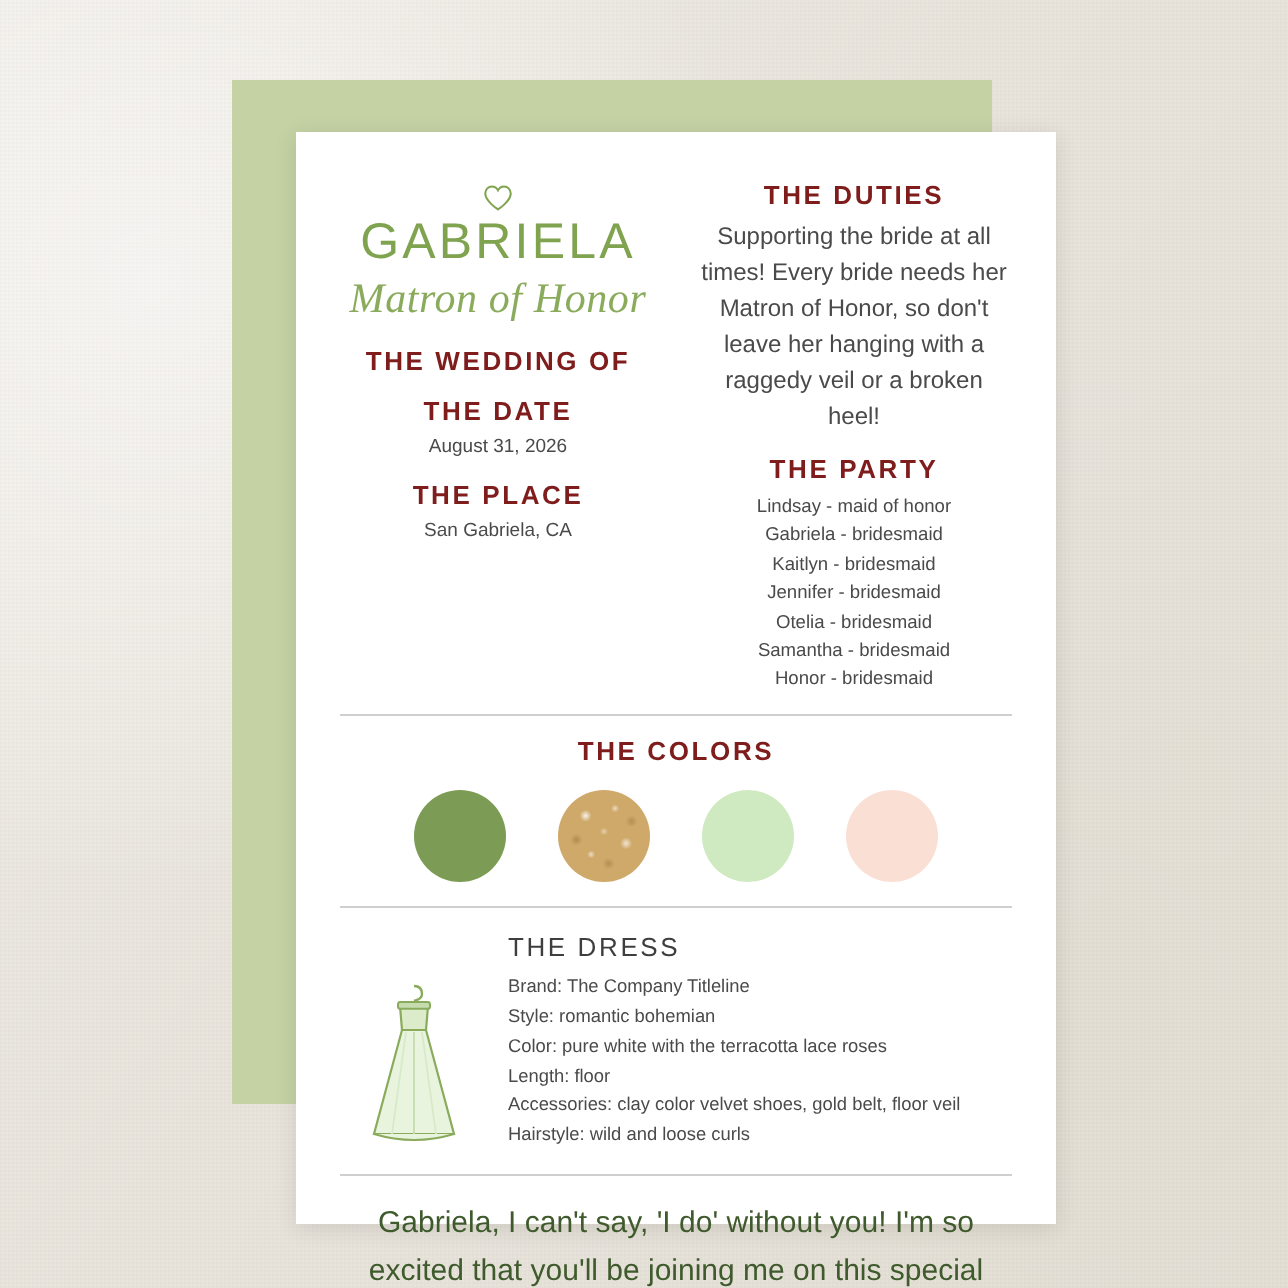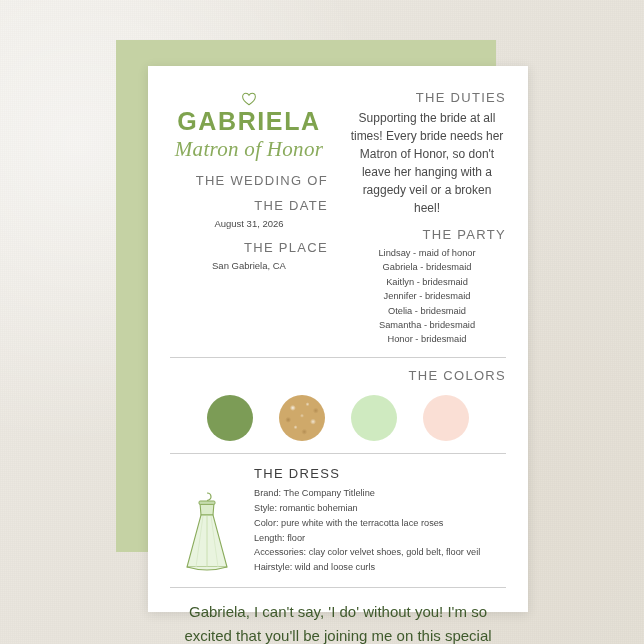--- a/index.html
+++ b/index.html
@@ -79,41 +79,40 @@
     margin: 4px auto 2px auto;
     width: 16px;
     height: 14px;
   }
 
   .name {
     font-family: "Liberation Sans", sans-serif;
     font-size: 25px;
     letter-spacing: 1.6px;
     color: #7fa34e;
-    font-weight: 700;
+    font-weight: 400;
     margin: 2px 0 0 0;
     line-height: 1.1;
   }
   .role-script {
     font-family: "Liberation Serif", serif;
     font-style: italic;
     font-size: 21px;
     color: #8aab5c;
     margin: 2px 0 12px 0;
     line-height: 1.1;
     letter-spacing: 0.3px;
   }
 
   .section-title {
     font-size: 13px;
     letter-spacing: 1.3px;
-    color: #737373;
-    font-weight: 400;
+    color: #7f1d1d;
+    font-weight: 700;
     margin: 10px 0 4px 0;
-    text-align: right;
   }
   .section-title.first { margin-top: 2px; }
 
   .body-text {
     font-size: 9.5px;
     color: #4a4a4a;
     line-height: 1.45;
     margin: 0;
   }
 

